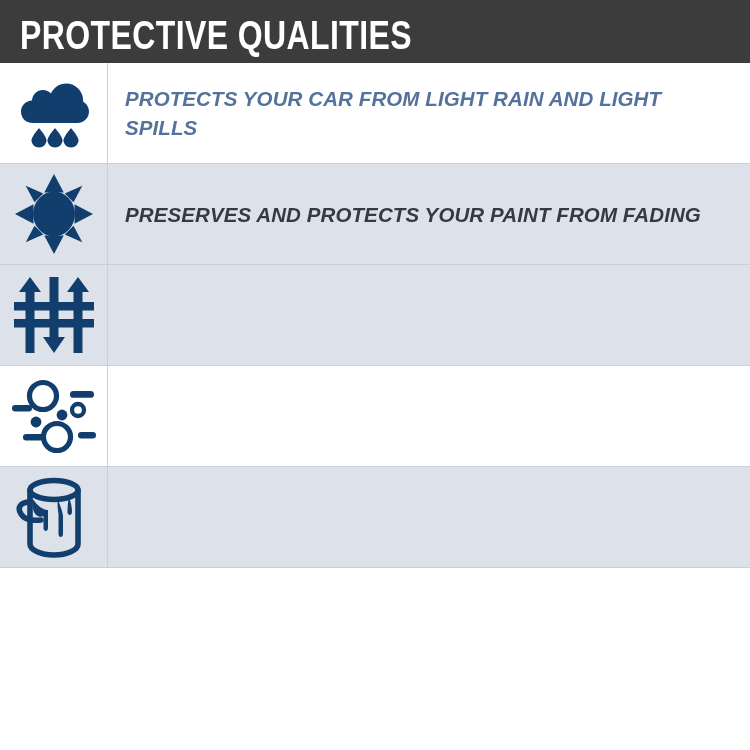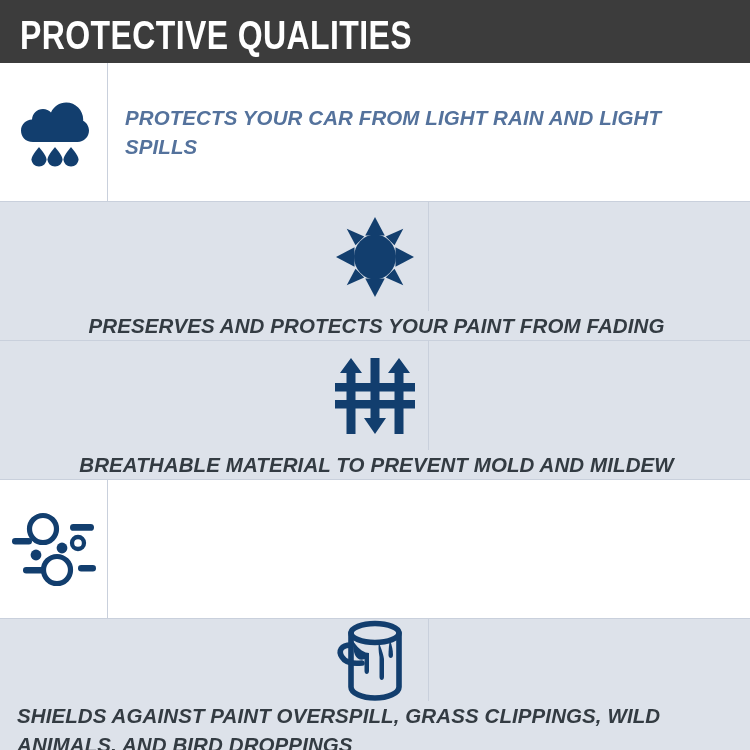--- a/index.html
+++ b/index.html
@@ -37,28 +37,28 @@
     white-space:nowrap;
     font-family:"Liberation Sans", sans-serif;
   }
 
   
   .rows{
     display:block;
   }
   .row{
     position:relative;
-    height:139px;
+    height:101px;
     display:flex;
     align-items:center;
     box-sizing:border-box;
     border-bottom:1px solid #c9d0dc;
   }
   .row.odd{ background:#ffffff; }
-  .row.even{ background:#dde2ea;flex-direction:column; }
+  .row.even{ background:#dde2ea; }
   .row.odd .row-text{ color:#54729c; }
   .row.even .row-text{ color:#333b42; }
 
   .icon-cell{
     width:108px;
     min-width:108px;
     height:100%;
     display:flex;
     align-items:center;
     justify-content:center;
@@ -155,23 +155,20 @@
               <polygon points="40,78 51,62 44.5,62 44.5,2 35.5,2 35.5,62 29,62"></polygon>
 
               <polygon points="64,2 75,17 68.5,17 68.5,78 59.5,78 59.5,17 53,17"></polygon>
 
               <rect x="0" y="27" width="80" height="8.5"></rect>
               <rect x="0" y="44" width="80" height="8.5"></rect>
             </g>
           </svg>
         </span>
       </div>
-      <div class="text-cell">
-        <div class="row-text">Breathable material to prevent mold and mildew</div>
-      </div>
     </div>
 
     <div class="row odd">
       <div class="icon-cell">
         <span>
           <svg width="84" height="78" viewBox="0 0 84 78">
             <g fill="#123e6e">
 
               <circle cx="31" cy="19" r="13.5" fill="none" stroke="#123e6e" stroke-width="5.2"></circle>
 
@@ -206,19 +203,16 @@
             </g>
 
             <path d="M18 22 C24 31 30 34 34 34 L34 52 C34 56 29.5 56 29.5 52 L29.5 40
                      C26 42 22 40 20 36 C18.6 32.8 18 27 18 22 Z" fill="#123e6e"></path>
             <path d="M44 23 C46 30 48 33 49 40 L49 58 C49 62 44.5 62 44.5 58 L44.5 38
                      C43.5 32 43.2 27 44 23 Z" fill="#123e6e"></path>
             <path d="M55 21 C57 27 58 31 58 36 C58 40 53.5 40 53.5 36 C53.5 31 54 25 55 21 Z" fill="#123e6e"></path>
           </svg>
         </span>
       </div>
-      <div class="text-cell">
-        <div class="row-text">Shields against paint overspill, grass clippings, wild animals, and bird droppings</div>
-      </div>
     </div>
 
   </div>
 </div>
 
 </body></html>

